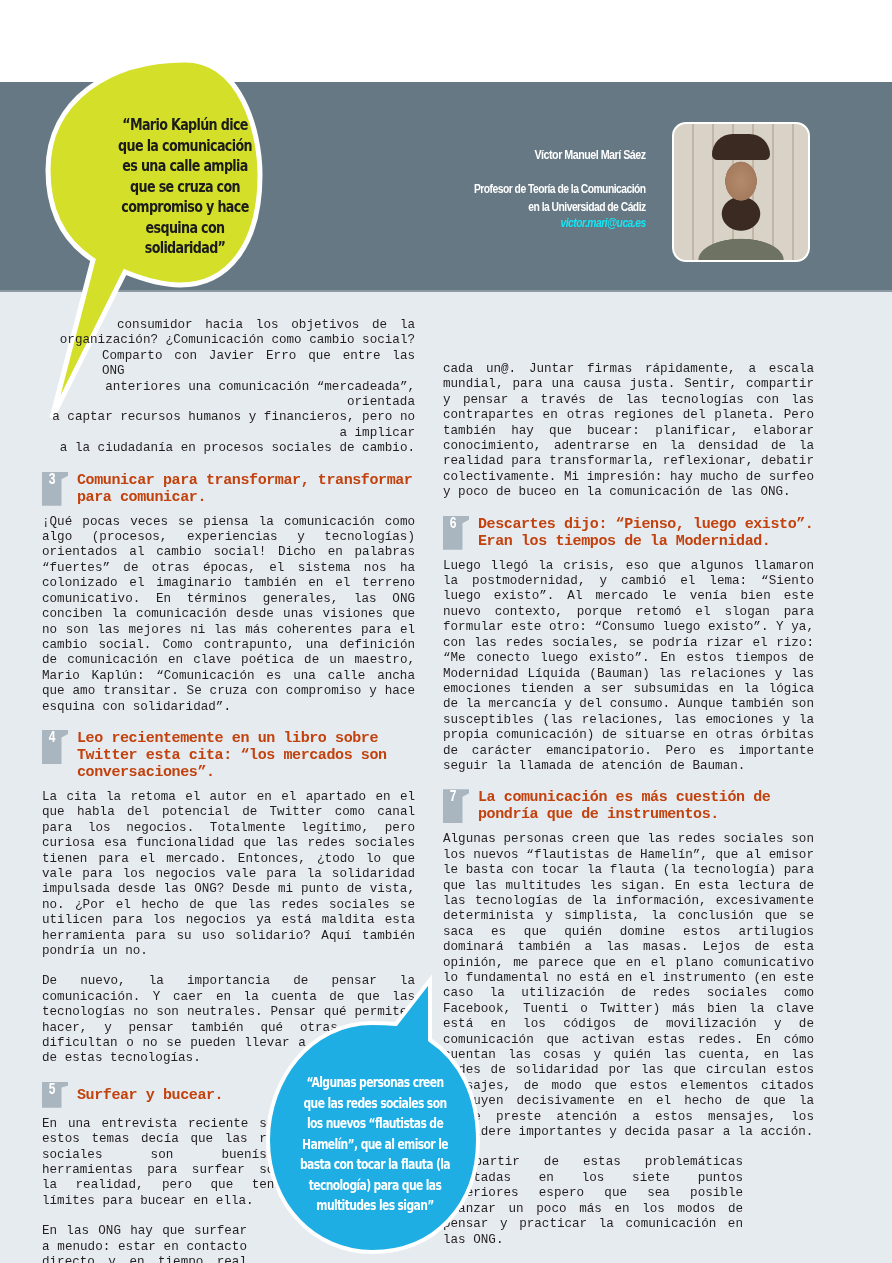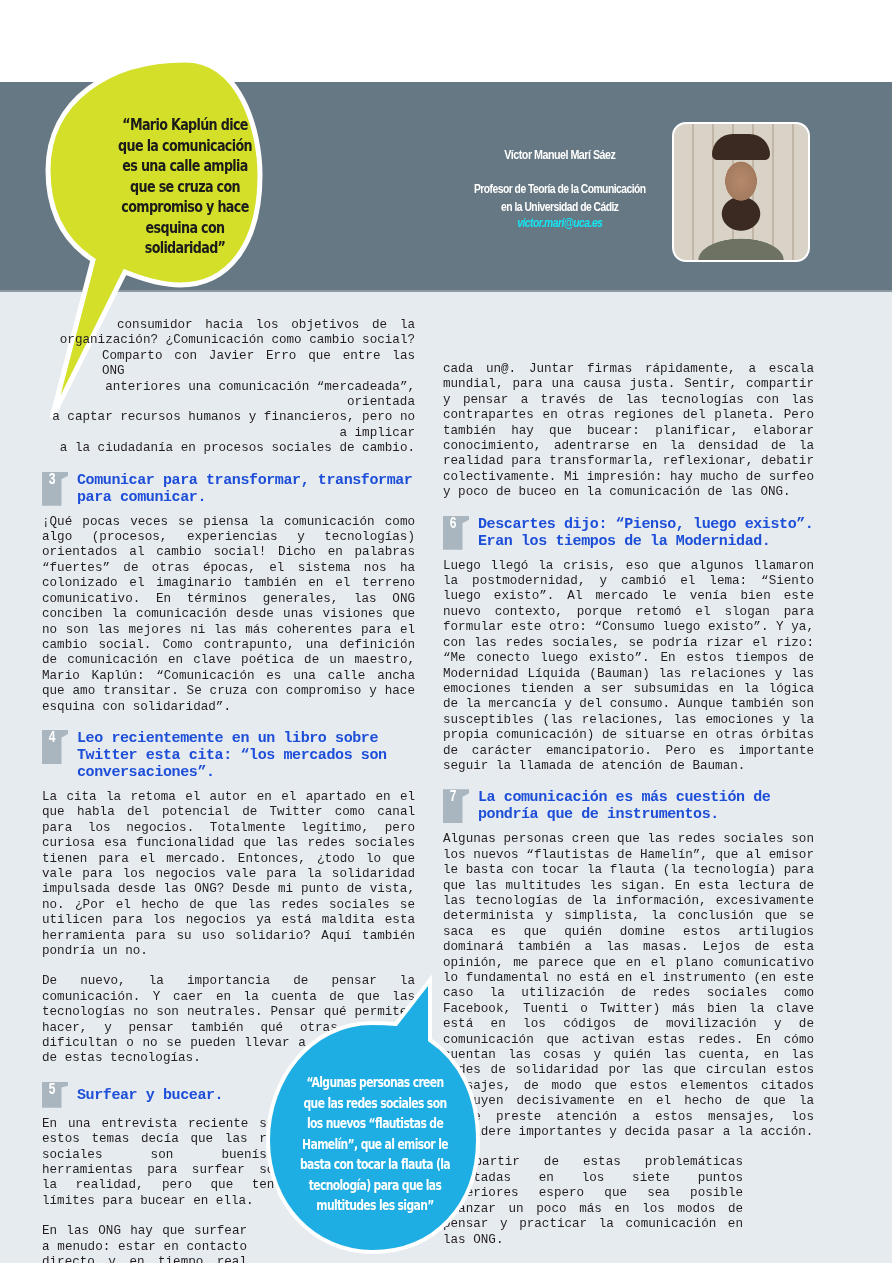--- a/index.html
+++ b/index.html
@@ -10,21 +10,21 @@
     color: #231f20;
   }
   .top-white { position: absolute; left: 0; top: 0; width: 892px; height: 82px; background: #ffffff; }
   .page-num {
     position: absolute; left: 792px; top: 65px; width: 18px; height: 28px;
     background: #6d28d9; color: #fff; font-family: "Liberation Sans", sans-serif;
     font-weight: bold; font-size: 11px; line-height: 17px; text-align: center; letter-spacing: -0.5px; margin-top: 42px;
   }
   .header-band { position: absolute; left: 0; top: 82px; width: 892px; height: 208px; background: #667883; border-bottom: 2px solid #8d9aa3; }
 
-  .author-block { position: absolute; right: 246px; top: 148px; text-align: center; color: #fff; }
+  .author-block { position: absolute; right: 246px; top: 148px; text-align: right; color: #fff; }
   .author-name { font-weight: bold; font-size: 12.5px; letter-spacing: -0.6px; transform: scaleX(0.86); transform-origin: right; display: block; }
   .author-role { font-weight: bold; font-size: 12px; letter-spacing: -0.6px; line-height: 18px; margin-top: 18px; transform: scaleX(0.86); transform-origin: right; }
   .author-role div { display: block; }
   .author-email { color: #14e6f5; font-style: italic; font-weight: bold; font-size: 12px; letter-spacing: -0.6px; transform: scaleX(0.86); transform-origin: right; display: block; }
 
   .photo {
     position: absolute; left: 672px; top: 122px; width: 134px; height: 136px; border-radius: 14px;
     border: 2px solid #ffffff; overflow: hidden;
     background:
       radial-gradient(ellipse 26px 32px at 50% 42%, #b58a6c 0%, #a47b5e 60%, rgba(0,0,0,0) 62%),
@@ -54,21 +54,21 @@
   .col-right { left: 443px; top: 318px; width: 371px; margin-top: 44px; }
   .section-head { position: relative; margin: 15px 0 9px 0; padding-left: 35px; min-height: 34px; }
   .section-head .num {
     position: absolute; left: 0; top: 0; width: 26px; height: 34px; background: #a9b6bf;
     clip-path: polygon(0 0, 100% 0, 100% 4px, 75% 22%, 75% 100%, 0 100%);
   }
   .section-head .num span {
     position: absolute; left: 2px; top: 1px; width: 16px; text-align: center; color: #fff;
     font-weight: bold; font-size: 16px; transform: scaleX(0.75);
   }
-  .section-title { font-weight: bold; font-size: 15px; line-height: 17px; letter-spacing: -0.4px; color: #1d4ed8; }
+  .section-title { font-weight: bold; font-size: 15px; line-height: 17px; letter-spacing: -0.4px; color: #c2410c; }
   .gap { height: 15px; }
   .closing { margin-left: 48px; width: 300px; }
 </style>
 </head>
 <body>
 
 <div class="top-white"></div>
 <div class="page-num">09</div>
 <div class="header-band"></div>
 

